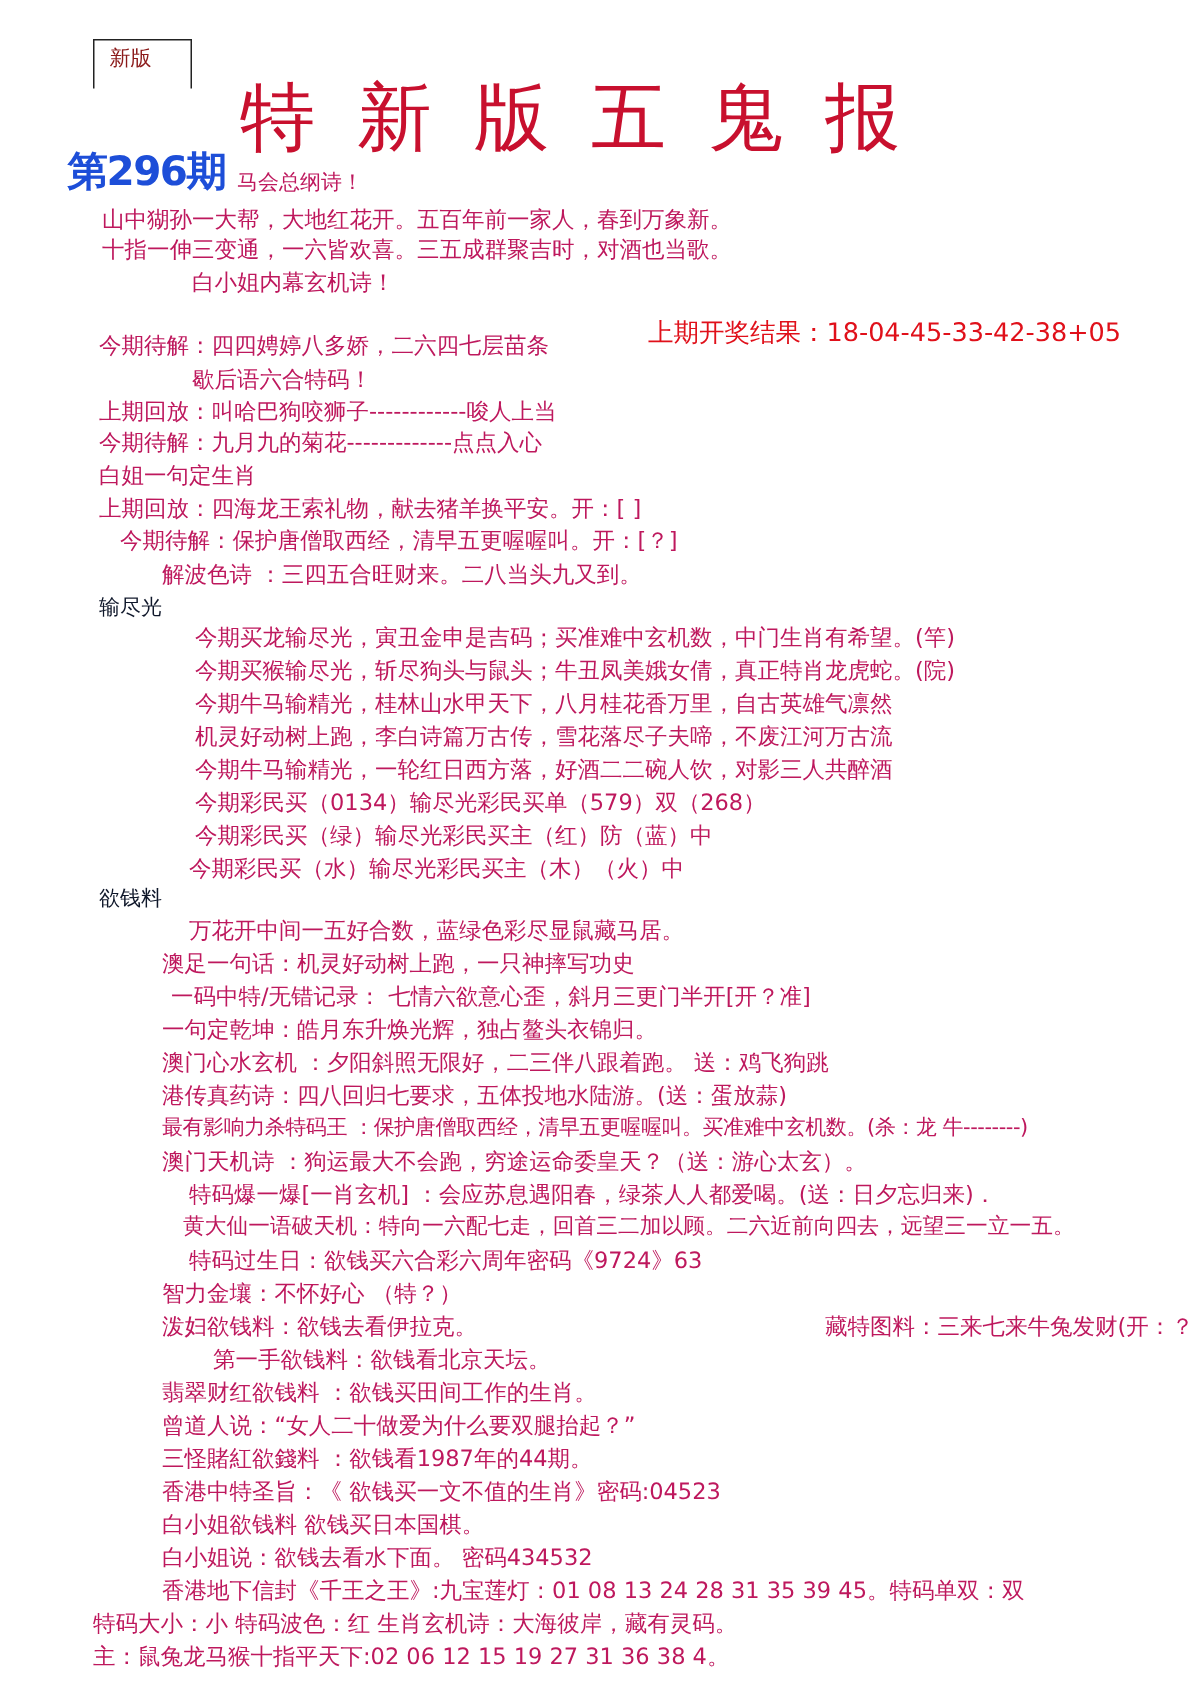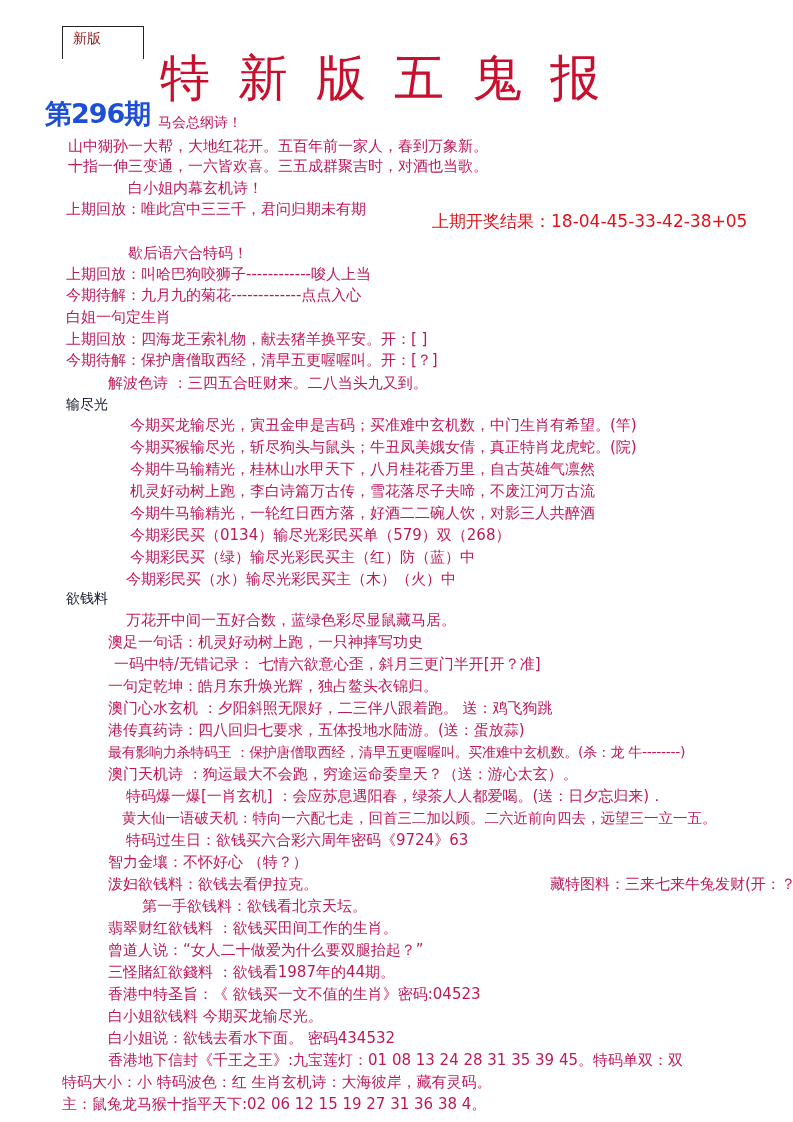--- a/index.html
+++ b/index.html
@@ -1,19 +1,19 @@
 <!DOCTYPE html>
 <html><head>
   <meta charset="utf-8">
   <style>
     * { margin: 0; padding: 0; box-sizing: border-box; }
     html, body { width: 793px; height: 1122px; background: #ffffff; overflow: hidden; }
     body { position: relative; font-family: "DejaVu Sans", "Liberation Sans", sans-serif; color: #111; }
     .badge-box {
-      position: absolute; left: 62px; top: 26px; width: 82px; height: 33px;
+      position: absolute; left: 62px; top: 26px; width: 66px; height: 33px;
       border-top: 1.5px solid #222; border-left: 1.5px solid #222; border-right: 1.5px solid #222;
     }
     .badge-text { position: absolute; left: 10px; top: 3px; font-size: 14px; color: #8b1a1a; }
     .main-title {
       position: absolute; left: 160px; top: 50px; font-family: "DejaVu Serif", "Liberation Serif", serif;
       font-size: 50px; color: #c8102e; letter-spacing: 28px; line-height: 56px;
     }
     .issue { position: absolute; left: 45px; top: 96px; font-size: 27px; font-weight: bold; color: #1d4ed8; letter-spacing: -1px; }
     .line { position: absolute; white-space: nowrap; font-size: 15px; line-height: 20px; color: #be185d; }
     .red-result { position: absolute; left: 432px; top: 210px; font-size: 17px; color: #e0101a; white-space: nowrap; }
@@ -27,31 +27,31 @@
 </div>
 <div class="main-title">特新版五鬼报</div>
 <div class="issue">第296期</div>
 <div class="line" style="left:158px; top:112px; font-size:14px;">马会总纲诗！</div>
 
 <div class="line" style="left:68px; top:136px;">山中猢孙一大帮，大地红花开。五百年前一家人，春到万象新。</div>
 <div class="line" style="left:68px; top:156px;">十指一伸三变通，一六皆欢喜。三五成群聚吉时，对酒也当歌。</div>
 
 <div class="line" style="left:128px; top:178px;">白小姐内幕玄机诗！</div>
 <div style="position:absolute; left:66px; top:199px; width:327px; height:42px; overflow:hidden;">
-  <div class="line" style="left:0; top:0;">上期回放：唯此宫中三三千，君问归期未有期</div>
+  <div class="line" style="left:0; top:21px;">今期待解：四四娉婷八多娇，二六四七层苗条</div>
 </div>
 <div class="red-result">上期开奖结果：18-04-45-33-42-38+05</div>
 
 <div class="line" style="left:128px; top:243px;">歇后语六合特码！</div>
 <div class="line" style="left:66px; top:264px;">上期回放：叫哈巴狗咬狮子------------唆人上当</div>
 <div class="line" style="left:66px; top:285px;">今期待解：九月九的菊花-------------点点入心</div>
 
 <div class="line" style="left:66px; top:307px;">白姐一句定生肖</div>
 <div class="line" style="left:66px; top:329px;">上期回放：四海龙王索礼物，献去猪羊换平安。开：[  ]</div>
-<div class="line" style="left:66px; top:350px;">今期待解：保护唐僧取西经，清早五更喔喔叫。开：[？]</div>
+<div class="line" style="left:80px; top:350px;">今期待解：保护唐僧取西经，清早五更喔喔叫。开：[？]</div>
 <div class="line" style="left:108px; top:373px;">解波色诗 ：三四五合旺财来。二八当头九又到。</div>
 
 <div class="section-head" style="left:66px; top:396px;">输尽光</div>
 <div class="line" style="left:130px; top:415px;">今期买龙输尽光，寅丑金申是吉码；买准难中玄机数，中门生肖有希望。(竿)</div>
 <div class="line" style="left:130px; top:437px;">今期买猴输尽光，斩尽狗头与鼠头；牛丑凤美娥女倩，真正特肖龙虎蛇。(院)</div>
 <div class="line" style="left:130px; top:459px;">今期牛马输精光，桂林山水甲天下，八月桂花香万里，自古英雄气凛然</div>
 <div class="line" style="left:130px; top:481px;">机灵好动树上跑，李白诗篇万古传，雪花落尽子夫啼，不废江河万古流</div>
 <div class="line" style="left:130px; top:503px;">今期牛马输精光，一轮红日西方落，好酒二二碗人饮，对影三人共醉酒</div>
 <div class="line" style="left:130px; top:525px;">今期彩民买（0134）输尽光彩民买单（579）双（268）</div>
 <div class="line" style="left:130px; top:547px;">今期彩民买（绿）输尽光彩民买主（红）防（蓝）中</div>
@@ -70,17 +70,17 @@
 <div class="line" style="left:122px; top:808px; font-size:14.5px;">黄大仙一语破天机：特向一六配七走，回首三二加以顾。二六近前向四去，远望三一立一五。</div>
 <div class="line" style="left:126px; top:830px;">特码过生日：欲钱买六合彩六周年密码《9724》63</div>
 <div class="line" style="left:108px; top:852px;">智力金壤：不怀好心  （特？）</div>
 <div class="line" style="left:108px; top:874px;">泼妇欲钱料：欲钱去看伊拉克。</div>
 <div class="line" style="left:550px; top:874px;">藏特图料：三来七来牛兔发财(开：？ )</div>
 <div class="line" style="left:142px; top:896px;">第一手欲钱料：欲钱看北京天坛。</div>
 <div class="line" style="left:108px; top:918px;">翡翠财红欲钱料 ：欲钱买田间工作的生肖。</div>
 <div class="line" style="left:108px; top:940px;">曾道人说：“女人二十做爱为什么要双腿抬起？”</div>
 <div class="line" style="left:108px; top:962px;">三怪賭紅欲錢料 ：欲钱看1987年的44期。</div>
 <div class="line" style="left:108px; top:984px;">香港中特圣旨：《 欲钱买一文不值的生肖》密码:04523</div>
-<div class="line" style="left:108px; top:1006px;">白小姐欲钱料  今期买龙输尽光。</div>
+<div class="line" style="left:108px; top:1006px;">白小姐欲钱料  欲钱买日本国棋。</div>
 <div class="line" style="left:108px; top:1028px;">白小姐说：欲钱去看水下面。 密码434532</div>
 <div class="line" style="left:108px; top:1050px;">香港地下信封《千王之王》:九宝莲灯：01 08 13 24 28 31 35 39 45。特码单双：双</div>
 <div class="line" style="left:62px; top:1072px;">特码大小：小 特码波色：红 生肖玄机诗：大海彼岸，藏有灵码。</div>
 <div class="line" style="left:62px; top:1094px;">主：鼠兔龙马猴十指平天下:02 06 12 15 19 27 31 36 38 4。</div>
 
 </body></html>

